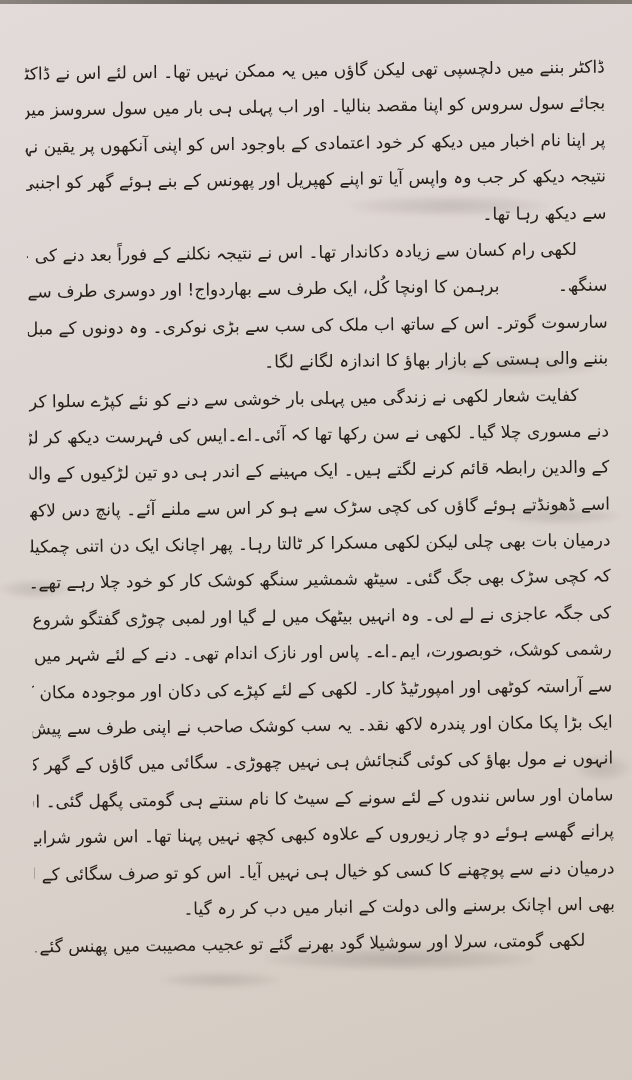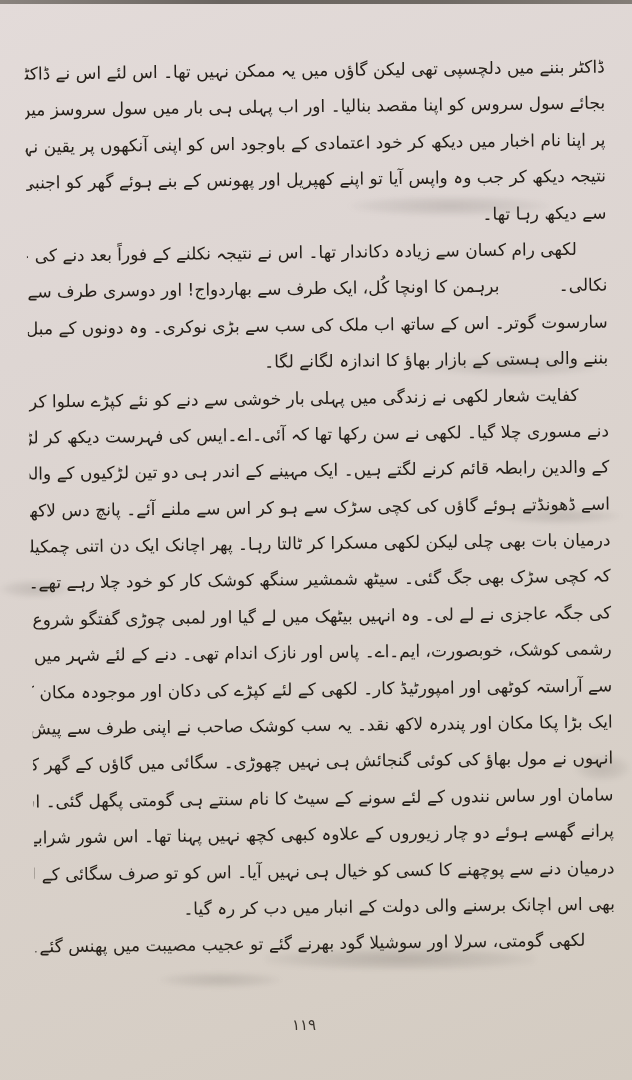--- a/index.html
+++ b/index.html
@@ -77,21 +77,21 @@
   <div class="smudge s7"></div>
 
   <div class="text-block">
     <div class="line">ڈاکٹر بننے میں دلچسپی تھی لیکن گاؤں میں یہ ممکن نہیں تھا۔ اس لئے اس نے ڈاکٹر بننے کے</div>
     <div class="line">بجائے سول سروس کو اپنا مقصد بنالیا۔ اور اب پہلی ہی بار میں سول سروسز میں ستر ہویں نمبر</div>
     <div class="line">پر اپنا نام اخبار میں دیکھ کر خود اعتمادی کے باوجود اس کو اپنی آنکھوں پر یقین نہیں آ رہا تھا۔</div>
     <div class="line">نتیجہ دیکھ کر جب وہ واپس آیا تو اپنے کھپریل اور پھونس کے بنے ہوئے گھر کو اجنبی نظروں</div>
     <div class="line short">سے دیکھ رہا تھا۔</div>
     <div class="line indent">لکھی رام کسان سے زیادہ دکاندار تھا۔ اس نے نتیجہ نکلنے کے فوراً بعد دنے کی جنم پتری</div>
     <div class="line split">
-      <span>نکالی۔</span>
+      <span>سنگھ۔</span>
       <span>برہمن کا اونچا کُل، ایک طرف سے بھاردواج! اور دوسری طرف سے</span>
     </div>
     <div class="line">سارسوت گوتر۔ اس کے ساتھ اب ملک کی سب سے بڑی نوکری۔ وہ دونوں کے مبل سے</div>
     <div class="line short">بننے والی ہستی کے بازار بھاؤ کا اندازہ لگانے لگا۔</div>
     <div class="line indent">کفایت شعار لکھی نے زندگی میں پہلی بار خوشی سے دنے کو نئے کپڑے سلوا کر دیے اور</div>
     <div class="line">دنے مسوری چلا گیا۔ لکھی نے سن رکھا تھا کہ آئی۔اے۔ایس کی فہرست دیکھ کر لڑکیوں</div>
     <div class="line">کے والدین رابطہ قائم کرنے لگتے ہیں۔ ایک مہینے کے اندر ہی دو تین لڑکیوں کے والدین</div>
     <div class="line">اسے ڈھونڈتے ہوئے گاؤں کی کچی سڑک سے ہو کر اس سے ملنے آئے۔ پانچ دس لاکھ کے</div>
     <div class="line">درمیان بات بھی چلی لیکن لکھی مسکرا کر ٹالتا رہا۔ پھر اچانک ایک دن اتنی چمکیلی کار نظر آئی</div>
     <div class="line">کہ کچی سڑک بھی جگ گئی۔ سیٹھ شمشیر سنگھ کوشک کار کو خود چلا رہے تھے۔ لکھی کی بے نیازی</div>
@@ -100,14 +100,13 @@
     <div class="line">سے آراستہ کوٹھی اور امپورٹیڈ کار۔ لکھی کے لئے کپڑے کی دکان اور موجودہ مکان کی جگہ پر</div>
     <div class="line">ایک بڑا پکا مکان اور پندرہ لاکھ نقد۔ یہ سب کوشک صاحب نے اپنی طرف سے پیش کش کی۔</div>
     <div class="line">انہوں نے مول بھاؤ کی کوئی گنجائش ہی نہیں چھوڑی۔ سگائی میں گاؤں کے گھر کے لئے سارا</div>
     <div class="line">سامان اور ساس نندوں کے لئے سونے کے سیٹ کا نام سنتے ہی گومتی پگھل گئی۔ اس نے</div>
     <div class="line">پرانے گھسے ہوئے دو چار زیوروں کے علاوہ کبھی کچھ نہیں پہنا تھا۔ اس شور شرابے کے</div>
     <div class="line">درمیان دنے سے پوچھنے کا کسی کو خیال ہی نہیں آیا۔ اس کو تو صرف سگائی کے لئے بلایا گیا۔ وہ</div>
     <div class="line short">بھی اس اچانک برسنے والی دولت کے انبار میں دب کر رہ گیا۔</div>
     <div class="line indent">لکھی گومتی، سرلا اور سوشیلا گود بھرنے گئے تو عجیب مصیبت میں پھنس گئے۔ نہر کے</div>
   </div>
 
-  <div class="page-number">۱۱۹</div>
 </div>
 
 </body></html>

